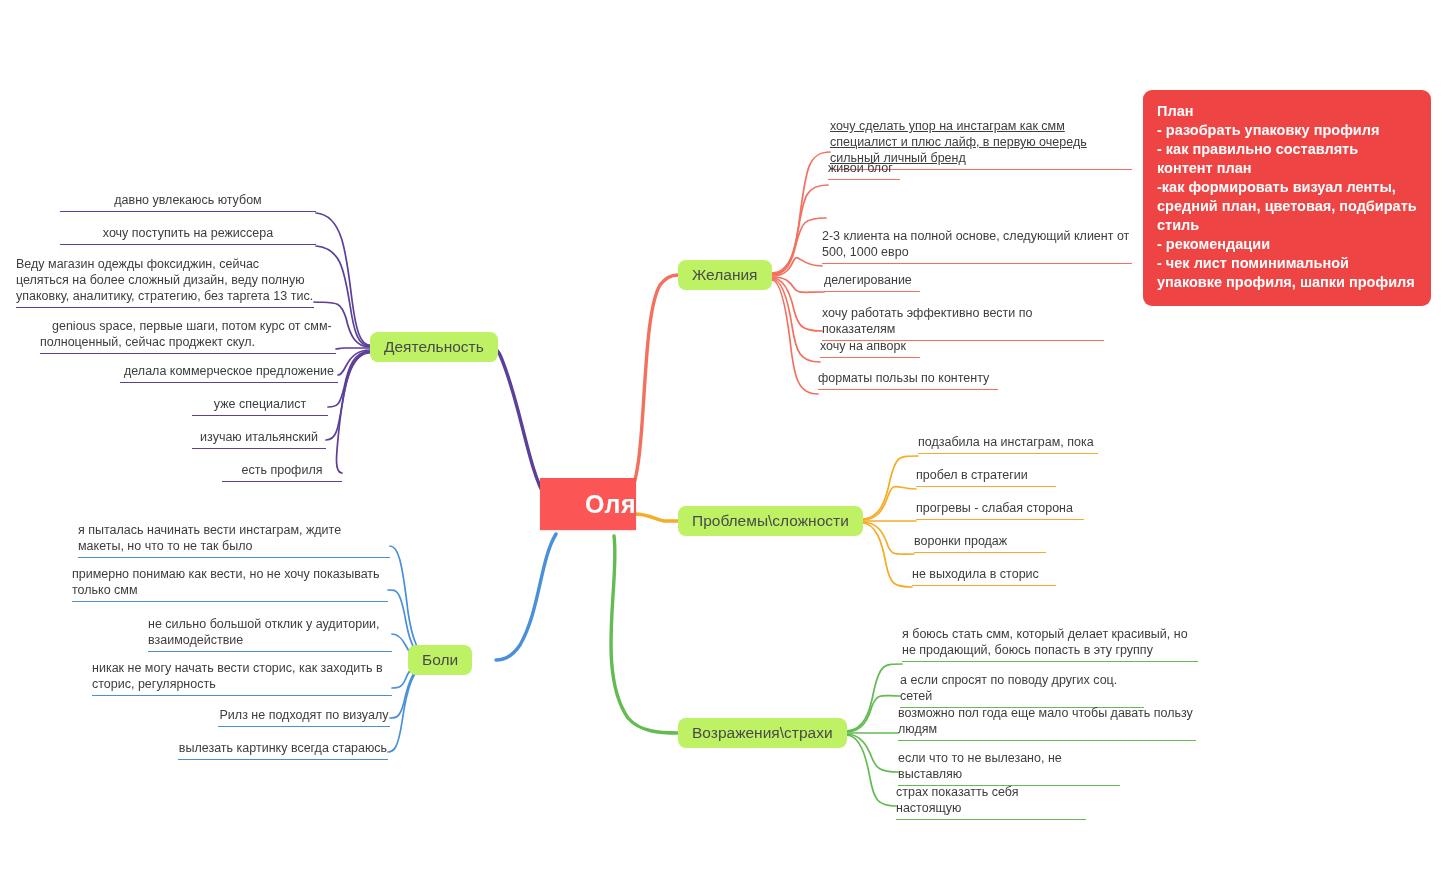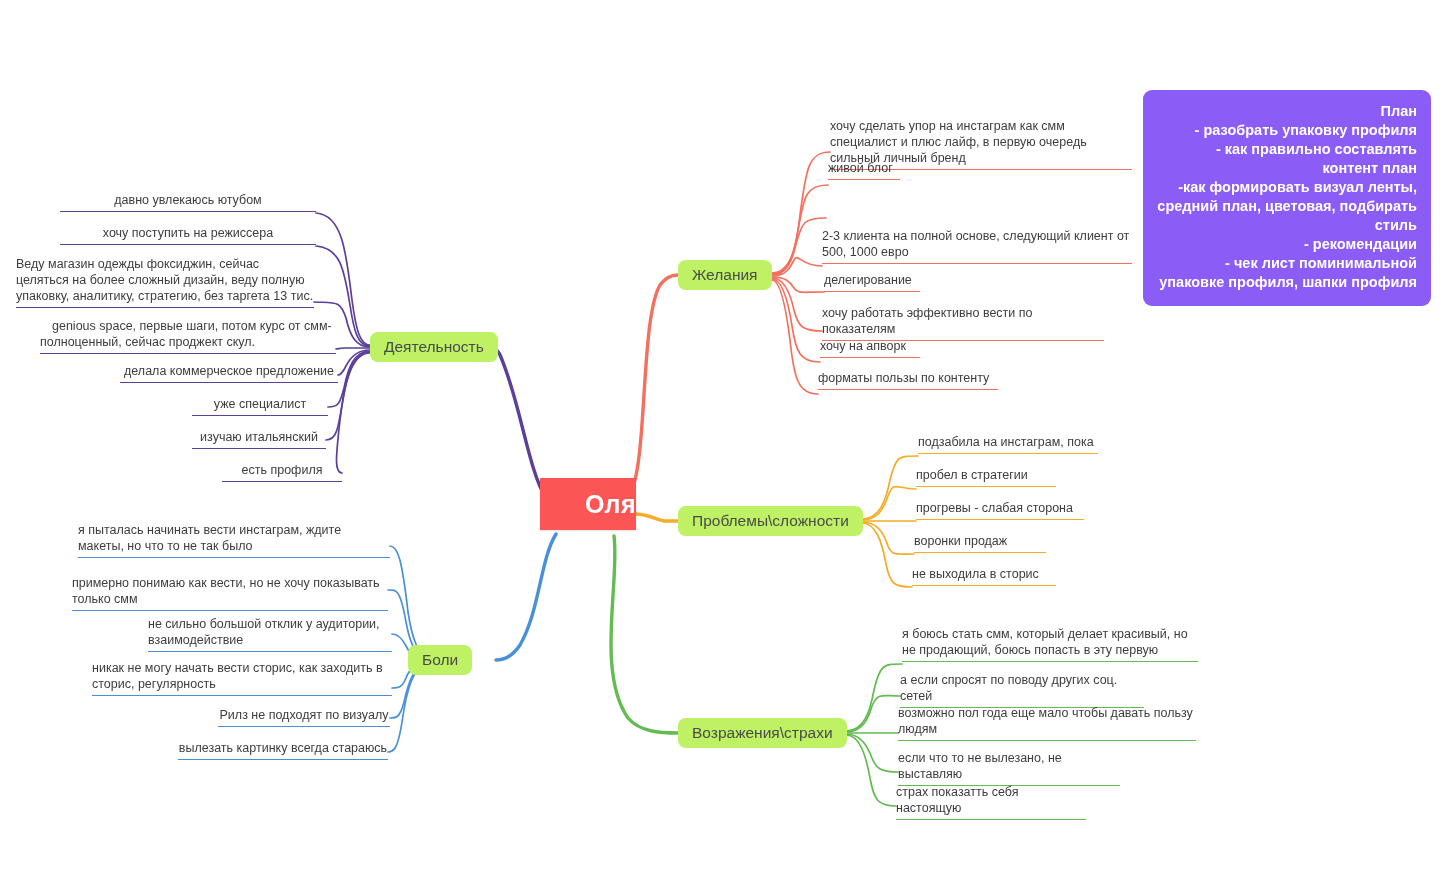--- a/index.html
+++ b/index.html
@@ -51,30 +51,29 @@
 
   .leaf.c-red{border-bottom-color:#f4705e;}
   .leaf.c-purple{border-bottom-color:#5b3f98;}
   .leaf.c-blue{border-bottom-color:#4a90d9;}
   .leaf.c-orange{border-bottom-color:#f5ac28;}
   .leaf.c-green{border-bottom-color:#63bb52;}
 
   
   .note-box{
     position:absolute;
-    background:#8b5cf6;
+    background:#ef4444;
     color:#ffffff;
     border-radius:9px;
     padding:12px 14px 14px 14px;
     box-sizing:border-box;
     font-size:14.5px;
     font-weight:bold;
     line-height:19px;
     white-space:pre-line;
-    text-align:right;
   }
 </style>
 </head>
 <body>
 
 <div id="canvas">
 
   <svg class="links" viewBox="0 0 1446 895">
     <g fill="none" stroke-linecap="round">
 
@@ -153,42 +152,42 @@
 
   <div class="leaf left c-purple" style="left:60px;top:192px;width:256px;">давно увлекаюсь ютубом</div>
   <div class="leaf left c-purple" style="left:60px;top:225px;width:256px;">хочу поступить на режиссера</div>
   <div class="leaf left c-purple" style="left:16px;top:256px;width:298px;text-align:left;">Веду магазин одежды фоксиджин, сейчас целяться на более сложный дизайн, веду полную упаковку, аналитику, стратегию, без таргета 13 тис.</div>
   <div class="leaf left c-purple" style="left:40px;top:318px;width:296px;text-align:left;text-indent:12px;">genious space, первые шаги, потом курс от смм- полноценный, сейчас проджект скул.</div>
   <div class="leaf left c-purple" style="left:120px;top:363px;width:218px;">делала коммерческое предложение</div>
   <div class="leaf left c-purple" style="left:192px;top:396px;width:136px;">уже специалист</div>
   <div class="leaf left c-purple" style="left:192px;top:429px;width:134px;">изучаю итальянский</div>
   <div class="leaf left c-purple" style="left:222px;top:462px;width:120px;">есть профиля</div>
 
-  <div class="leaf right c-red" style="left:830px;top:118px;width:302px;">хочу сделать упор на инстаграм  как смм специалист и плюс лайф, в первую очередь сильный личный бренд</div>
+  <div class="leaf right c-red" style="left:830px;top:118px;width:302px;text-decoration:underline;">хочу сделать упор на инстаграм  как смм специалист и плюс лайф, в первую очередь сильный личный бренд</div>
   <div class="leaf right c-red" style="left:828px;top:160px;width:72px;">живой блог</div>
   <div class="leaf right c-red" style="left:822px;top:228px;width:310px;">2-3 клиента на полной основе, следующий клиент от 500, 1000 евро</div>
   <div class="leaf right c-red" style="left:824px;top:272px;width:96px;">делегирование</div>
   <div class="leaf right c-red" style="left:822px;top:305px;width:282px;">хочу работать эффективно вести по показателям</div>
   <div class="leaf right c-red" style="left:820px;top:338px;width:100px;">хочу на апворк</div>
   <div class="leaf right c-red" style="left:818px;top:370px;width:180px;">форматы пользы по контенту</div>
 
   <div class="leaf right c-orange" style="left:918px;top:434px;width:180px;">подзабила на инстаграм, пока</div>
   <div class="leaf right c-orange" style="left:916px;top:467px;width:140px;">пробел в стратегии</div>
   <div class="leaf right c-orange" style="left:916px;top:500px;width:168px;">прогревы - слабая сторона</div>
   <div class="leaf right c-orange" style="left:914px;top:533px;width:132px;">воронки продаж</div>
   <div class="leaf right c-orange" style="left:912px;top:566px;width:144px;">не выходила в сторис</div>
 
   <div class="leaf left c-blue" style="left:78px;top:522px;width:312px;text-align:left;">я пыталась начинать вести инстаграм, ждите макеты, но что то не так было</div>
-  <div class="leaf left c-blue" style="left:72px;top:566px;width:316px;text-align:left;margin-top:9px;">примерно понимаю как вести, но не хочу показывать только смм</div>
+  <div class="leaf left c-blue" style="left:72px;top:566px;width:316px;text-align:left;">примерно понимаю как вести, но не хочу показывать только смм</div>
   <div class="leaf left c-blue" style="left:148px;top:616px;width:244px;text-align:left;">не сильно большой отклик у аудитории, взаимодействие</div>
   <div class="leaf left c-blue" style="left:92px;top:660px;width:300px;text-align:left;">никак не могу начать вести сторис, как заходить в сторис, регулярность</div>
   <div class="leaf left c-blue" style="left:218px;top:707px;width:172px;">Рилз не подходят по визуалу</div>
   <div class="leaf left c-blue" style="left:178px;top:740px;width:210px;">вылезать картинку всегда стараюсь</div>
 
-  <div class="leaf right c-green" style="left:902px;top:626px;width:296px;">я боюсь стать смм, который делает красивый, но не продающий, боюсь попасть в эту первую</div>
+  <div class="leaf right c-green" style="left:902px;top:626px;width:296px;">я боюсь стать смм, который делает красивый, но не продающий, боюсь попасть в эту группу</div>
   <div class="leaf right c-green" style="left:900px;top:672px;width:244px;">а если спросят по поводу других соц. сетей</div>
   <div class="leaf right c-green" style="left:898px;top:705px;width:298px;">возможно пол года еще мало чтобы давать пользу людям</div>
   <div class="leaf right c-green" style="left:898px;top:750px;width:222px;">если что то не вылезано, не выставляю</div>
   <div class="leaf right c-green" style="left:896px;top:784px;width:190px;">страх показатть себя настоящую</div>
 
   <div class="note-box" style="left:1143px;top:90px;width:288px;">План
 -  разобрать упаковку профиля
 - как правильно составлять контент план
 -как формировать визуал ленты, средний план, цветовая, подбирать стиль
 - рекомендации

